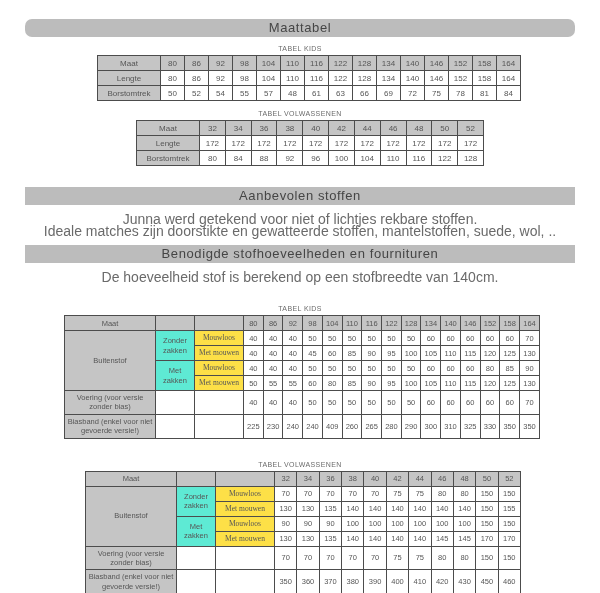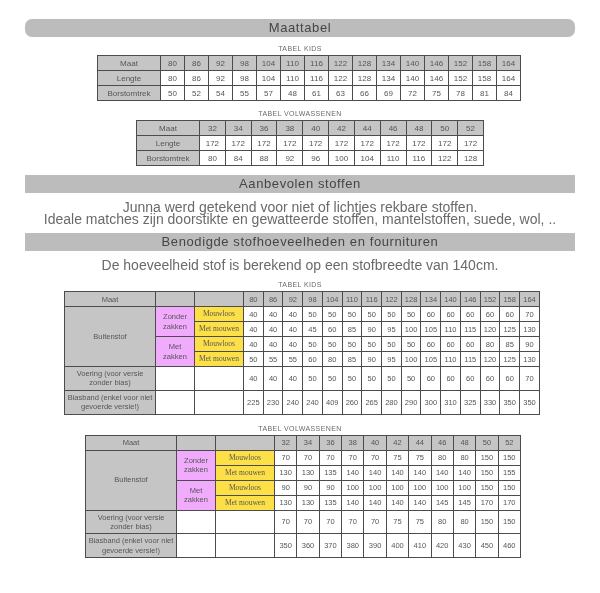--- a/index.html
+++ b/index.html
@@ -18,41 +18,41 @@
   }
   .bodytext{
     text-align:center;font-size:14px;line-height:12px;color:#6a6a6a;
   }
   table{border-collapse:collapse;table-layout:fixed;}
   td{
     border:1px solid #4c4c4c;text-align:center;vertical-align:middle;
     font-size:8px;color:#565656;padding:0;height:14px;overflow:hidden;
   }
   td.h{background:#c5c5c5;}
-  td.r{background:#f0abfc;}
+  td.r{background:#5eead4;}
   td.lr{background:#fde047;font-family:Liberation Serif, serif;}
   td.lbl{font-size:7px;line-height:1.25;padding:2px 2px;height:auto;}
   
   .t-size-kids{width:424px;margin:2px 0 0 97px;}
   .t-size-kids tr:first-child td:first-child{width:62px;}
   .t-size-adults{width:348px;margin:2px 0 0 136px;}
   .t-size-adults tr:first-child td:first-child{width:62px;}
   
   .t-req{margin-top:2px;}
   .t-req td{font-size:7.5px;}
   .t-req-kids{width:476px;margin-left:64px;}
   .t-req-kids tr:first-child td:nth-child(1){width:90px;}
   .t-req-kids tr:first-child td:nth-child(2){width:38px;}
   .t-req-kids tr:first-child td:nth-child(3){width:48px;}
   .t-req-adults{width:436px;margin-left:85px;}
   .t-req-adults tr:first-child td:nth-child(1){width:90px;}
   .t-req-adults tr:first-child td:nth-child(2){width:38px;}
   .t-req-adults tr:first-child td:nth-child(3){width:58px;}
   
-  .mt7{margin-top:7px;} .mt8{margin-top:8px;} .mt9{margin-top:9px;}
+  .mt7{margin-top:7px;} .mt8{margin-top:8px;} .mt9{margin-top:21px;}
 </style>
 </head>
 <body>
 
 <div class="page">
 
   <div class="banner first">Maattabel</div>
 
   <div class="caption mt7">TABEL KIDS</div>
   <table class="t-size-kids">

